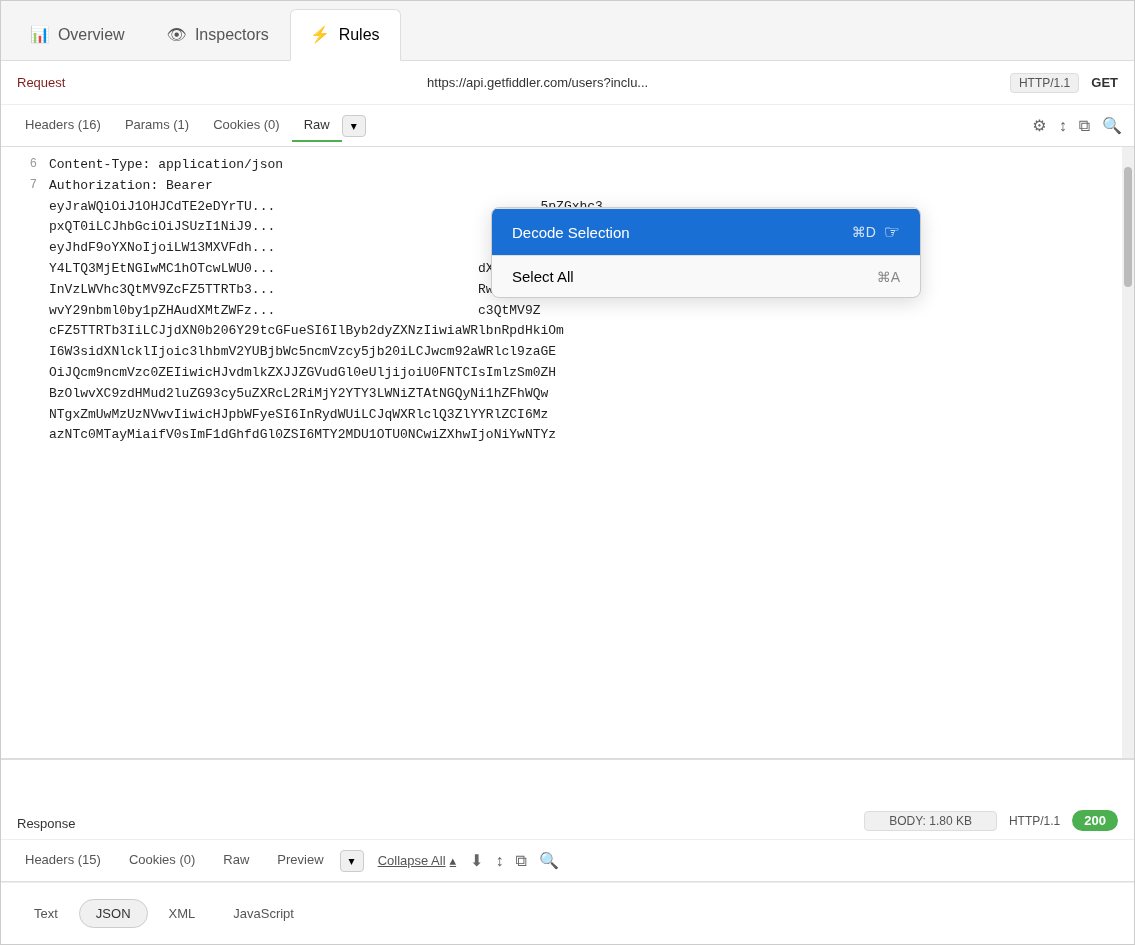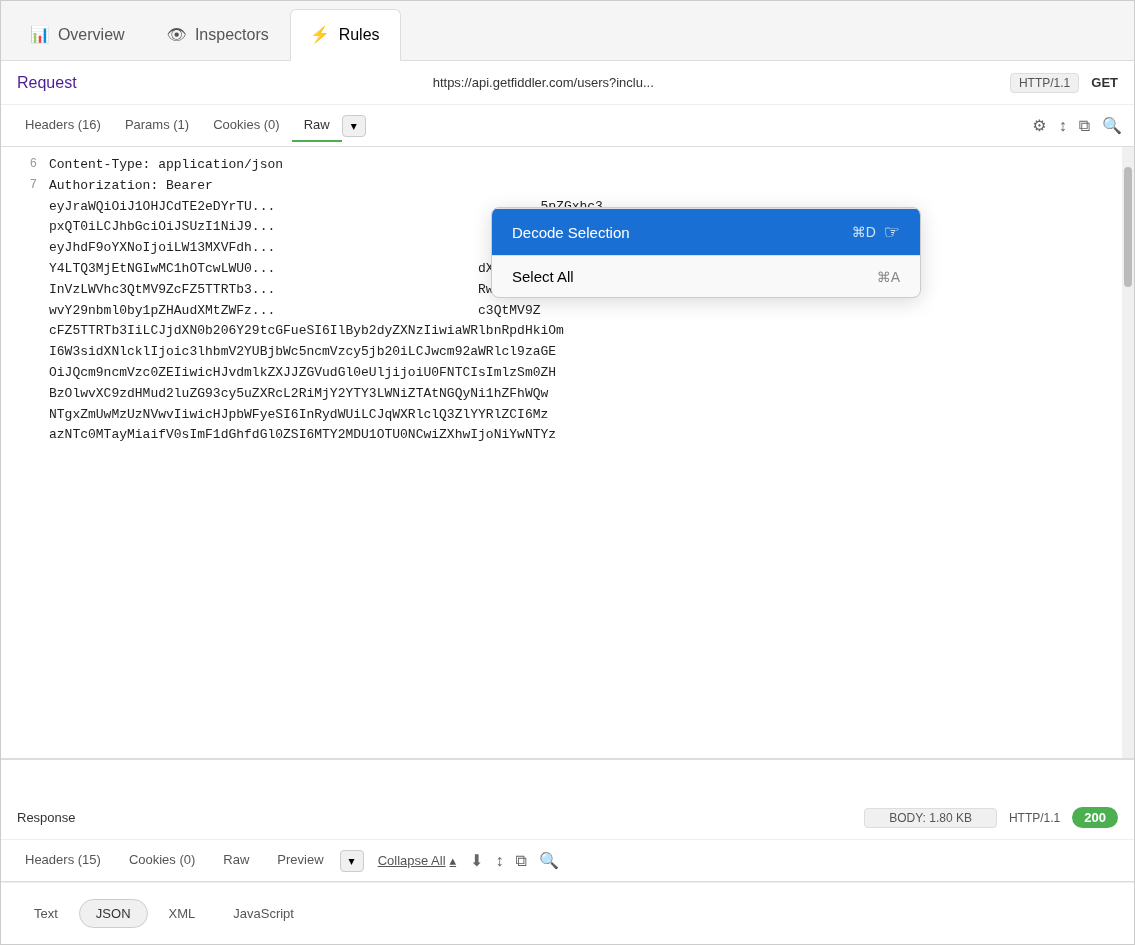--- a/index.html
+++ b/index.html
@@ -62,22 +62,22 @@
       display: flex;
       align-items: center;
       padding: 8px 16px;
       border-bottom: 1px solid #eee;
       gap: 12px;
       background: #fff;
       height: 44px;
     }
 
     .request-label {
-      font-size: 16px;
-      color: #4c1d95;
+      font-size: 13px;
+      color: #7f1d1d;
       font-weight: 500;
     }
 
     .request-url {
       flex: 1;
       font-size: 13px;
       color: #333;
       text-align: center;
     }
 
@@ -254,21 +254,21 @@
     }
 
     
     .response-section {
       background: #fff;
       border-top: 1px solid #ddd;
     }
 
     .response-bar {
       display: flex;
-      align-items: center;
+      align-items: flex-end;
       padding: 8px 16px;
       border-bottom: 1px solid #eee;
       gap: 12px;
       height: 44px;
       margin-top: 36px;
     }
 
     .response-label {
       font-size: 13px;
       color: #333;

